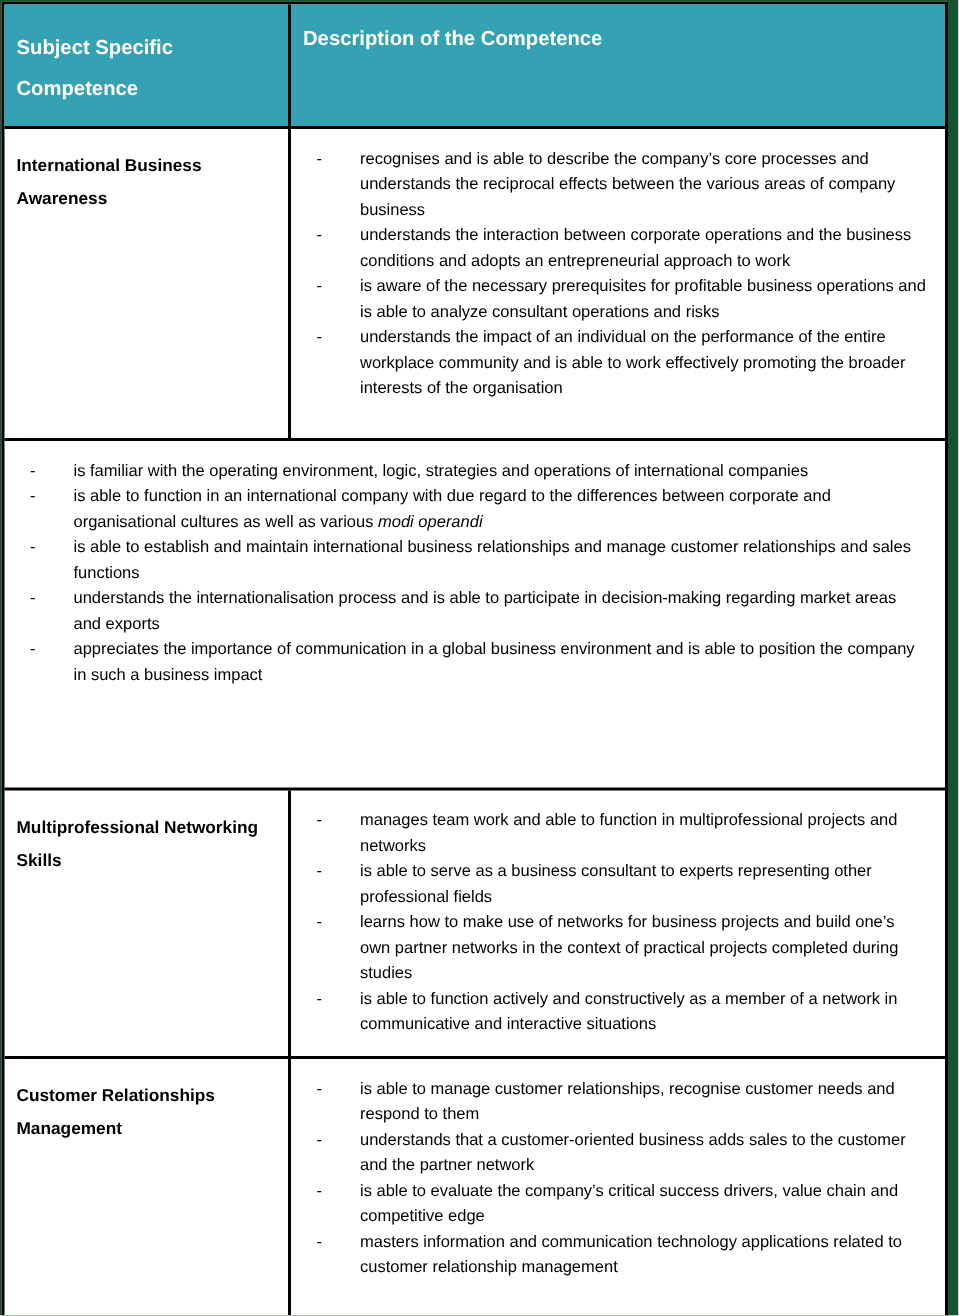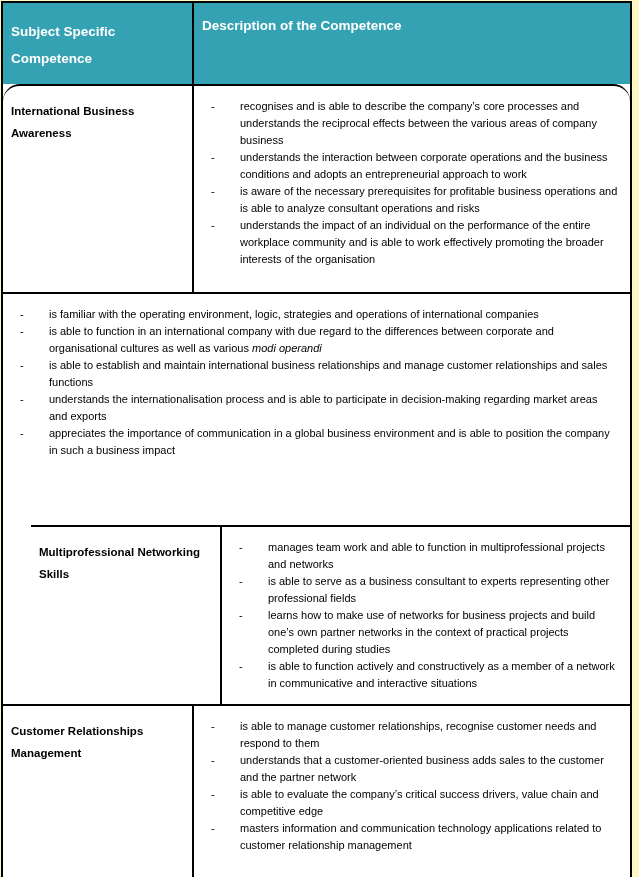--- a/index.html
+++ b/index.html
@@ -6,21 +6,21 @@
   html, body { margin: 0; padding: 0; }
   body {
     background: #ffffff;
     font-family: "Liberation Sans", sans-serif;
     color: #000000;
   }
   .page {
     width: 639px;
     height: 877px;
     overflow: hidden;
-    background: #fef9c3;
+    background: #14532d;
   }
   .table {
     width: 631px;
     margin: 1px 0 0 1px;
     border: 2px solid #000000;
     background: #ffffff;
   }
   .row {
     display: flex;
     border-top: 2px solid #000000;
@@ -49,23 +49,23 @@
     line-height: 27px;
     padding: 15px 10px 12px 8px;
   }
   .header-row .c2 {
     font-size: 13.5px;
     line-height: 27px;
     font-weight: bold;
     padding: 9px 12px 12px 8px;
   }
   .hdr-h { min-height: 78px; }
-  .r1 { min-height: 208px; border-radius: 17px; }
+  .r1 { min-height: 208px; }
   .r2 { min-height: 233px; }
-  .r3 { min-height: 179px; margin-left: 28px; }
+  .r3 { min-height: 179px; }
   .r4 { min-height: 173px; }
   .bullets { padding-left: 17px; }
   .bullet {
     display: flex;
     font-size: 11px;
     line-height: 17px;
   }
   .dash {
     width: 29px;
     flex: 0 0 29px;

